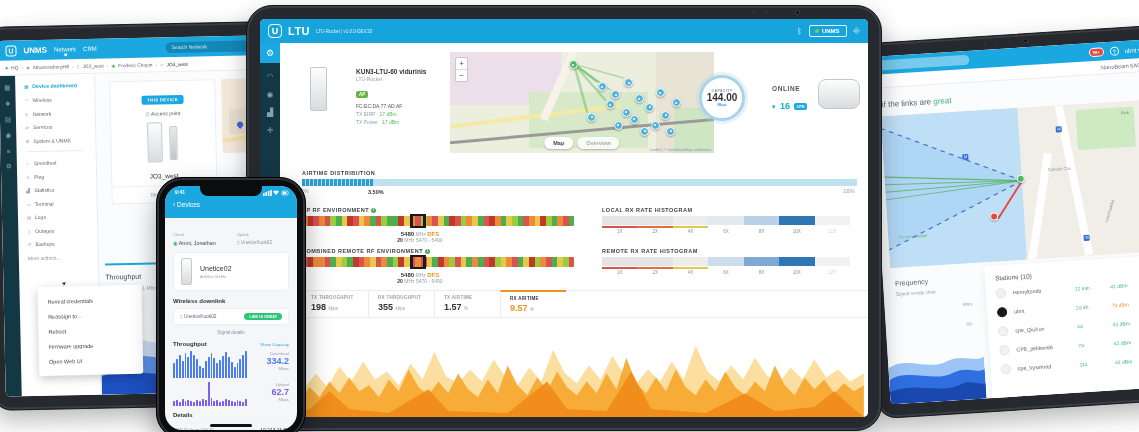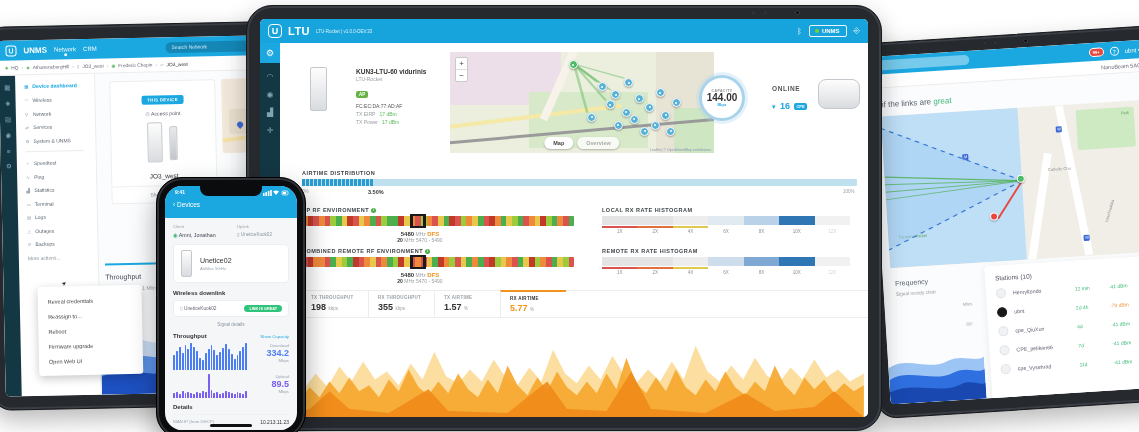--- a/index.html
+++ b/index.html
@@ -148,21 +148,21 @@
   .lt-map .lbl { position:absolute; font-size:3.8px; color:#8a7f63; }
   .mappin { position:absolute; width:6px; height:6px; border-radius:50% 50% 50% 0; transform:rotate(-45deg); }
   .tp-title { position:absolute; left:6px; top:200px; font-size:7px; color:#445; }
   .tp-vals { position:absolute; left:6px; top:212px; font-size:5px; color:#98a0a6; }
   .tp-vals .dn { color:#1ba7e0; }
 
   
   .ph-head { position:absolute; top:0; left:0; right:0; height:32px; background:#1ba7e0; z-index:2; }
   .ph-status { position:absolute; top:3px; left:10px; right:8px; display:flex; justify-content:space-between; color:#fff; font-size:5px; font-weight:bold; }
   .ph-nav { position:absolute; top:15px; left:8px; color:#fff; font-size:6.5px; }
-  .ph-body { position:absolute; top:32px; left:0; right:0; bottom:0; padding:5px 8px; }
+  .ph-body { position:absolute; top:32px; left:0; right:0; bottom:0; padding:13px 8px; }
   .ph-lbl { font-size:4.3px; color:#9aa6b0; }
   .ph-val { font-size:5.3px; color:#445; }
   .ph-card { background:#fff; border:1px solid #eceef0; border-radius:4px; }
   .ph-sec { font-size:6px; font-weight:bold; color:#333; }
   .link-pill { background:#2ec47a; color:#fff; font-size:3.8px; font-weight:bold; padding:1.5px 5px; border-radius:7px; }
   .ph-link { color:#27a8e0; font-size:4.3px; }
   .barchart { display:flex; align-items:flex-end; gap:1px; }
   .barchart div { flex:1; border-radius:.5px; }
   .ph-big { font-size:9px; font-weight:bold; }
   .ph-row { display:flex; justify-content:space-between; border-top:1px solid #f0f2f4; padding-top:4px; margin-top:4px; }
@@ -578,21 +578,21 @@
           <div class="stat">
             <div class="lb">RX THROUGHPUT</div>
             <div class="vl"><span>355</span> <span class="un">kbps</span></div>
           </div>
           <div class="stat">
             <div class="lb">TX AIRTIME</div>
             <div class="vl"><span>1.57</span> <span class="un">%</span></div>
           </div>
           <div class="stat active">
             <div class="lb" style="color:#333">RX AIRTIME</div>
-            <div class="vl"><span>5.77</span> <span class="un">%</span></div>
+            <div class="vl"><span>9.57</span> <span class="un">%</span></div>
           </div>
         </div>
 
         <svg class="area-chart" style="height:95px" viewBox="0 0 590 96" preserveAspectRatio="none">
           <polygon fill="#fbd98f" opacity="0.85" points="0,70 12,62 24,68 36,52 48,66 60,45 72,60 84,40 96,58 108,50 120,64 132,42 144,58 156,30 168,55 180,62 192,48 204,60 216,38 228,56 240,64 252,46 264,60 276,28 288,52 300,62 312,44 324,58 336,34 348,54 360,62 372,48 384,60 396,40 408,58 420,24 432,50 444,60 456,44 468,58 480,36 492,54 504,62 516,46 528,58 540,38 552,56 564,48 576,60 590,52 590,96 0,96"></polygon>
           <polygon fill="#f6a62c" opacity="0.9" points="0,80 10,74 20,78 30,66 40,76 50,60 60,72 70,56 80,70 90,64 100,76 110,58 120,70 130,48 140,66 150,74 160,60 170,72 180,52 190,68 200,76 210,58 220,72 230,44 240,64 250,74 260,56 270,70 280,50 290,66 300,74 310,60 320,72 330,52 340,68 350,36 360,62 370,72 380,56 390,70 400,48 410,66 420,74 430,58 440,70 450,50 460,66 470,74 480,60 490,70 500,44 510,64 520,74 530,56 540,68 550,58 560,72 570,62 580,70 590,64 590,96 0,96"></polygon>
           <polygon fill="#ef8a17" opacity="0.9" points="0,96 30,88 50,70 70,88 110,92 150,68 170,90 230,92 270,60 290,88 330,90 355,50 375,88 430,92 470,72 500,90 540,86 560,70 580,88 590,96"></polygon>
         </svg>
       </div>
     </div>
@@ -792,21 +792,21 @@
               <div style="height: 25%; background: rgb(122, 95, 240);"></div>
               <div style="height: 20.8333%; background: rgb(122, 95, 240);"></div>
               <div style="height: 16.6667%; background: rgb(122, 95, 240);"></div>
               <div style="height: 25%; background: rgb(122, 95, 240);"></div>
               <div style="height: 20.8333%; background: rgb(122, 95, 240);"></div>
               <div style="height: 16.6667%; background: rgb(122, 95, 240);"></div>
               <div style="height: 29.1667%; background: rgb(122, 95, 240);"></div>
             </div>
           <div style="flex:1;text-align:right">
             <div class="ph-lbl">Upload</div>
-            <div class="ph-big" style="color:#7a5ff0">89.5</div>
+            <div class="ph-big" style="color:#7a5ff0">62.7</div>
             <div class="ph-lbl">Mbps</div>
           </div>
         </div>
         <div class="ph-sec" style="margin-top:6px">Details</div>
         <div class="ph-row">
           <span class="ph-lbl">WAN IP (from DHCP)</span>
           <span style="font-size:5px;color:#333">10.213.11.23</span>
         </div>
         <div class="ph-row">
           

